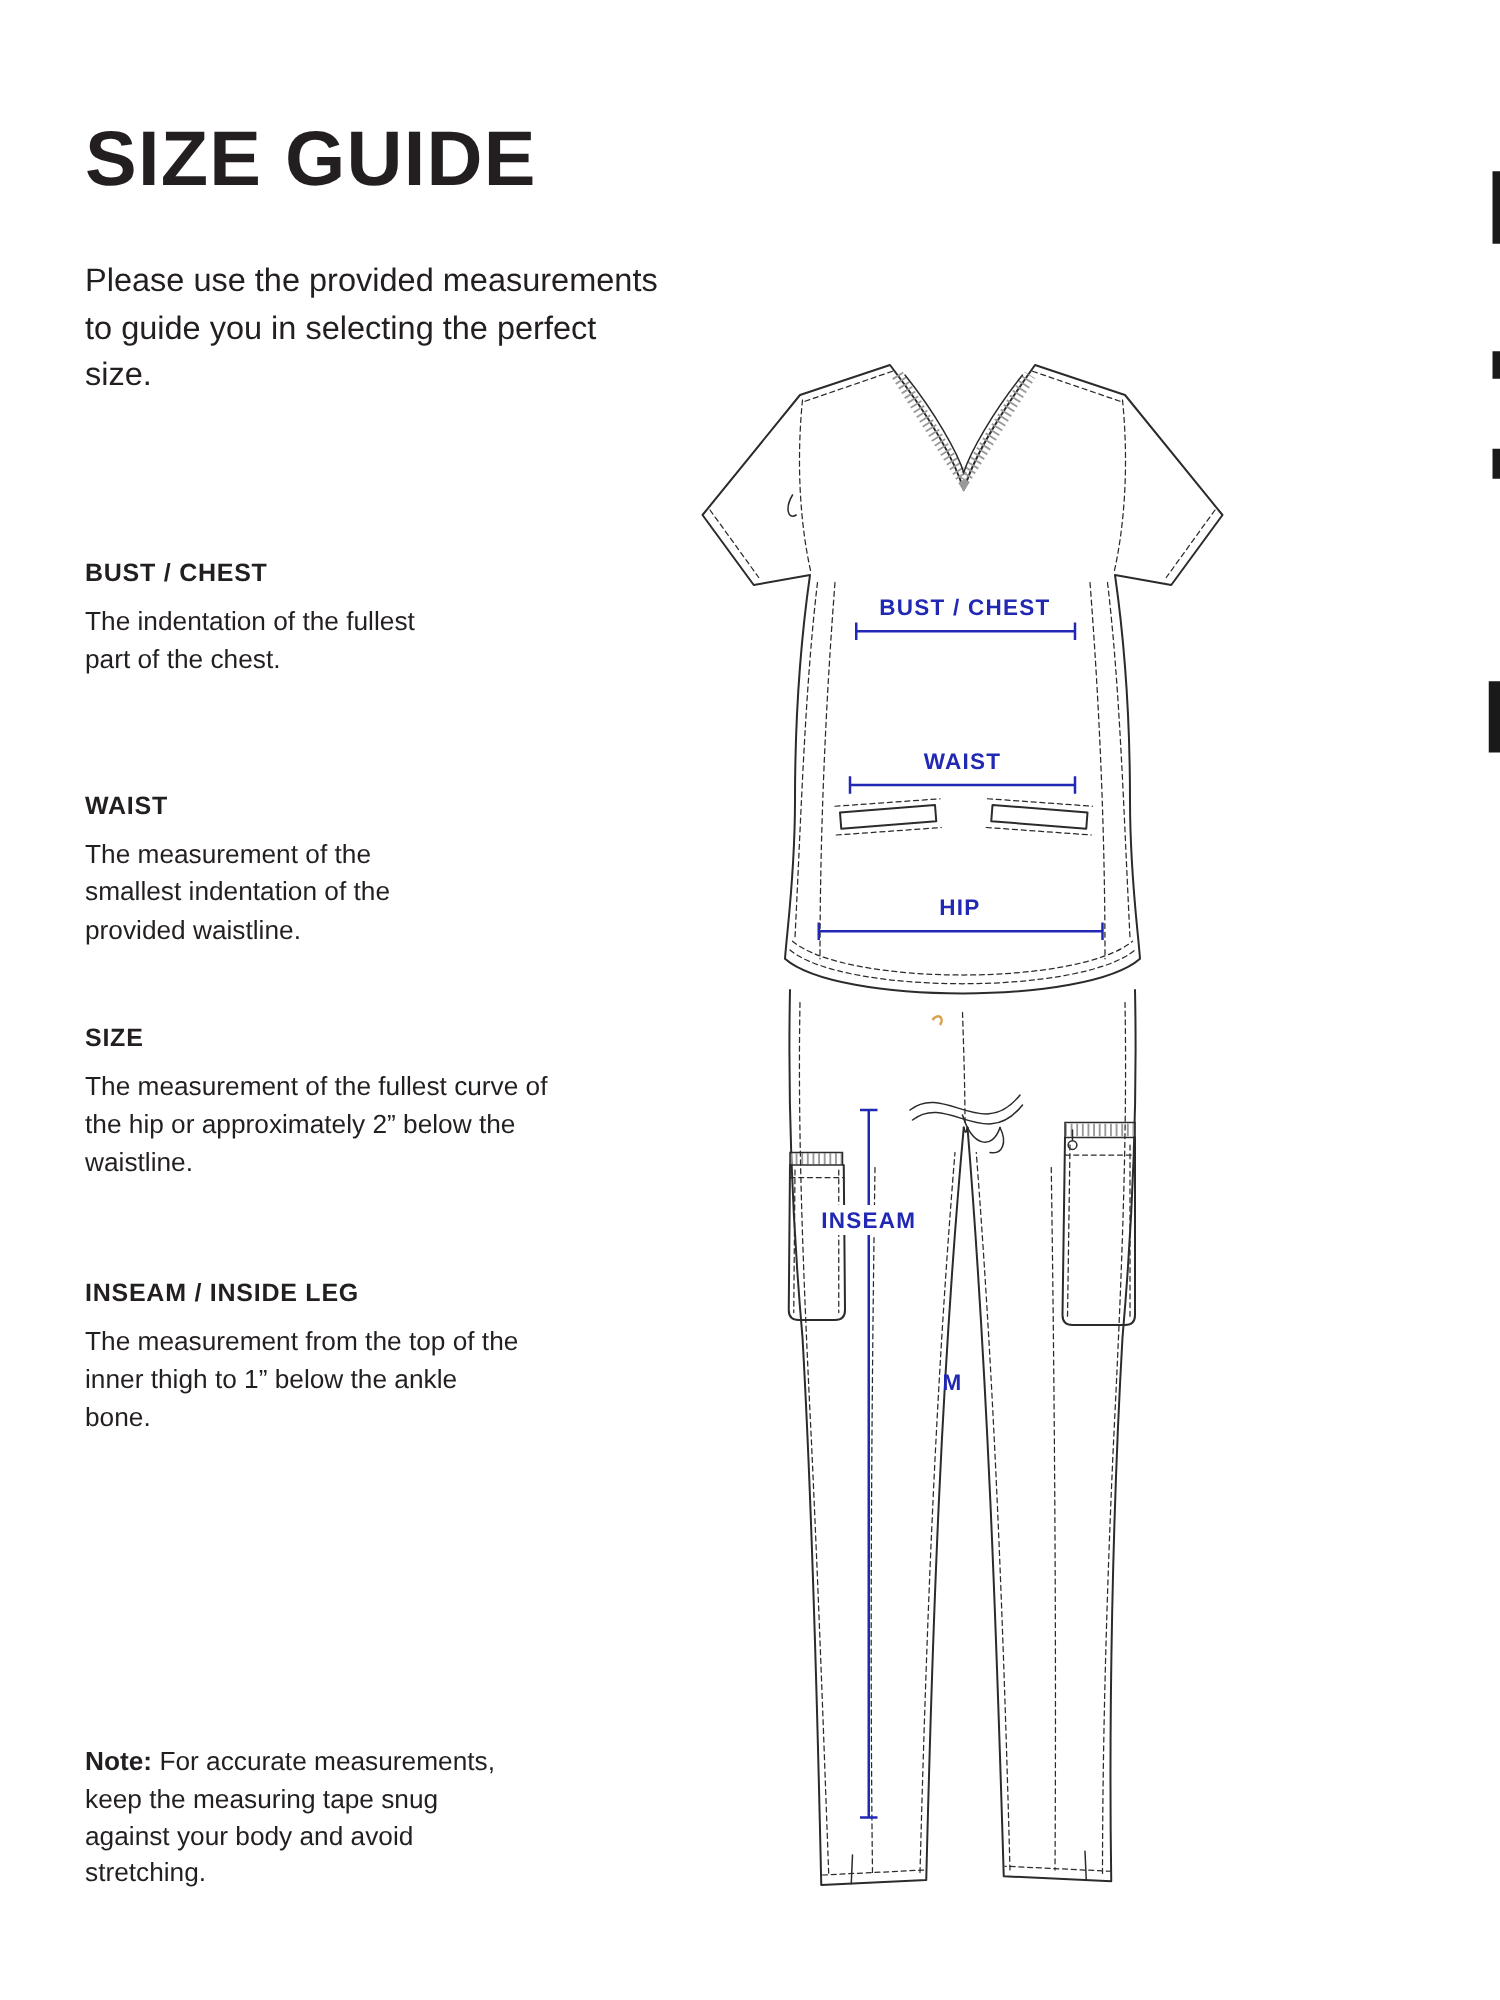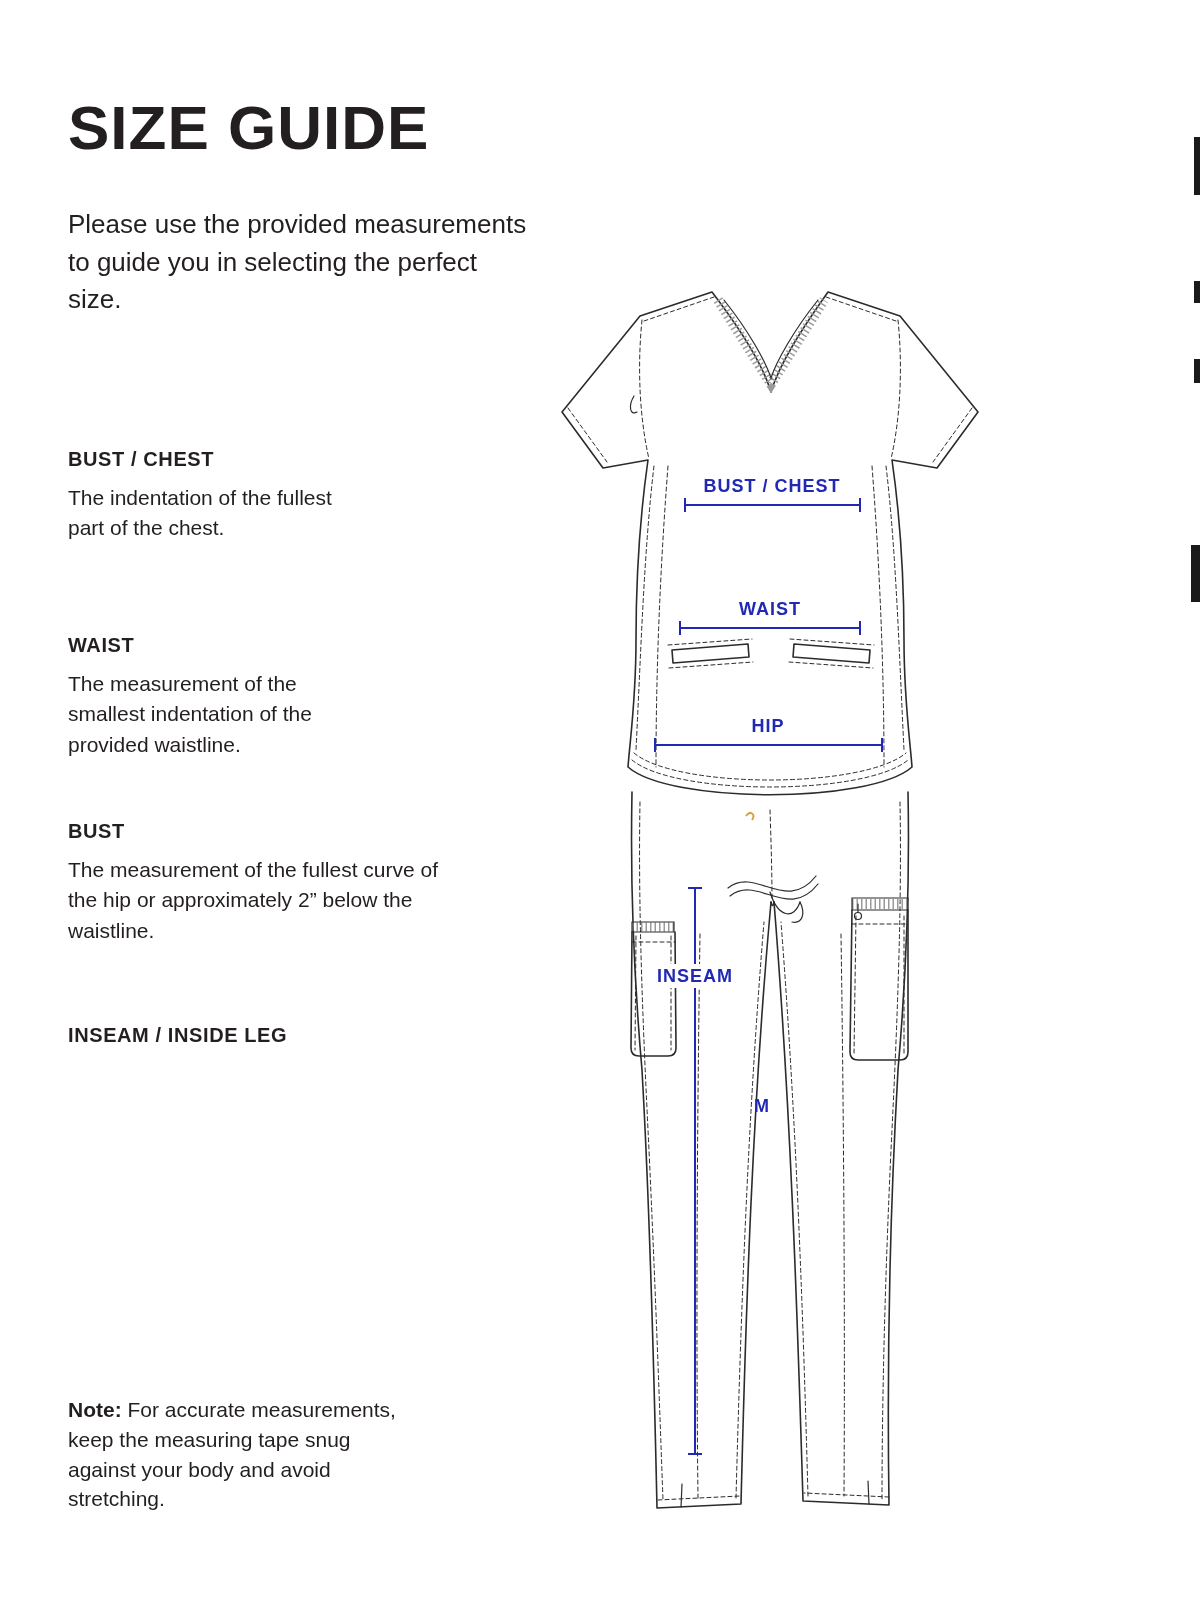--- a/index.html
+++ b/index.html
@@ -61,26 +61,27 @@
     <h3 class="sec-heading">BUST / CHEST</h3>
     <p class="sec-body">The indentation of the fullest part of the chest.</p>
   </div>
 
   <div class="section" id="sec-waist">
     <h3 class="sec-heading">WAIST</h3>
     <p class="sec-body">The measurement of the smallest indentation of the provided waistline.</p>
   </div>
 
   <div class="section" id="sec-hips">
-    <h3 class="sec-heading">BUST</h3>
+    <h3 class="sec-heading">SIZE</h3>
     <p class="sec-body">The measurement of the fullest curve of the hip or approximately 2” below the waistline.</p>
   </div>
 
   <div class="section" id="sec-inseam">
     <h3 class="sec-heading">INSEAM / INSIDE LEG</h3>
+    <p class="sec-body">The measurement from the top of the inner thigh to 1” below the ankle bone.</p>
   </div>
 
   <p class="note">
     <b>Note:</b>
     <span>For accurate measurements, keep the measuring tape snug against your body and avoid stretching.</span>
   </p>
 
   <div class="diagram">
     <svg viewBox="0 0 520 1280">
 

